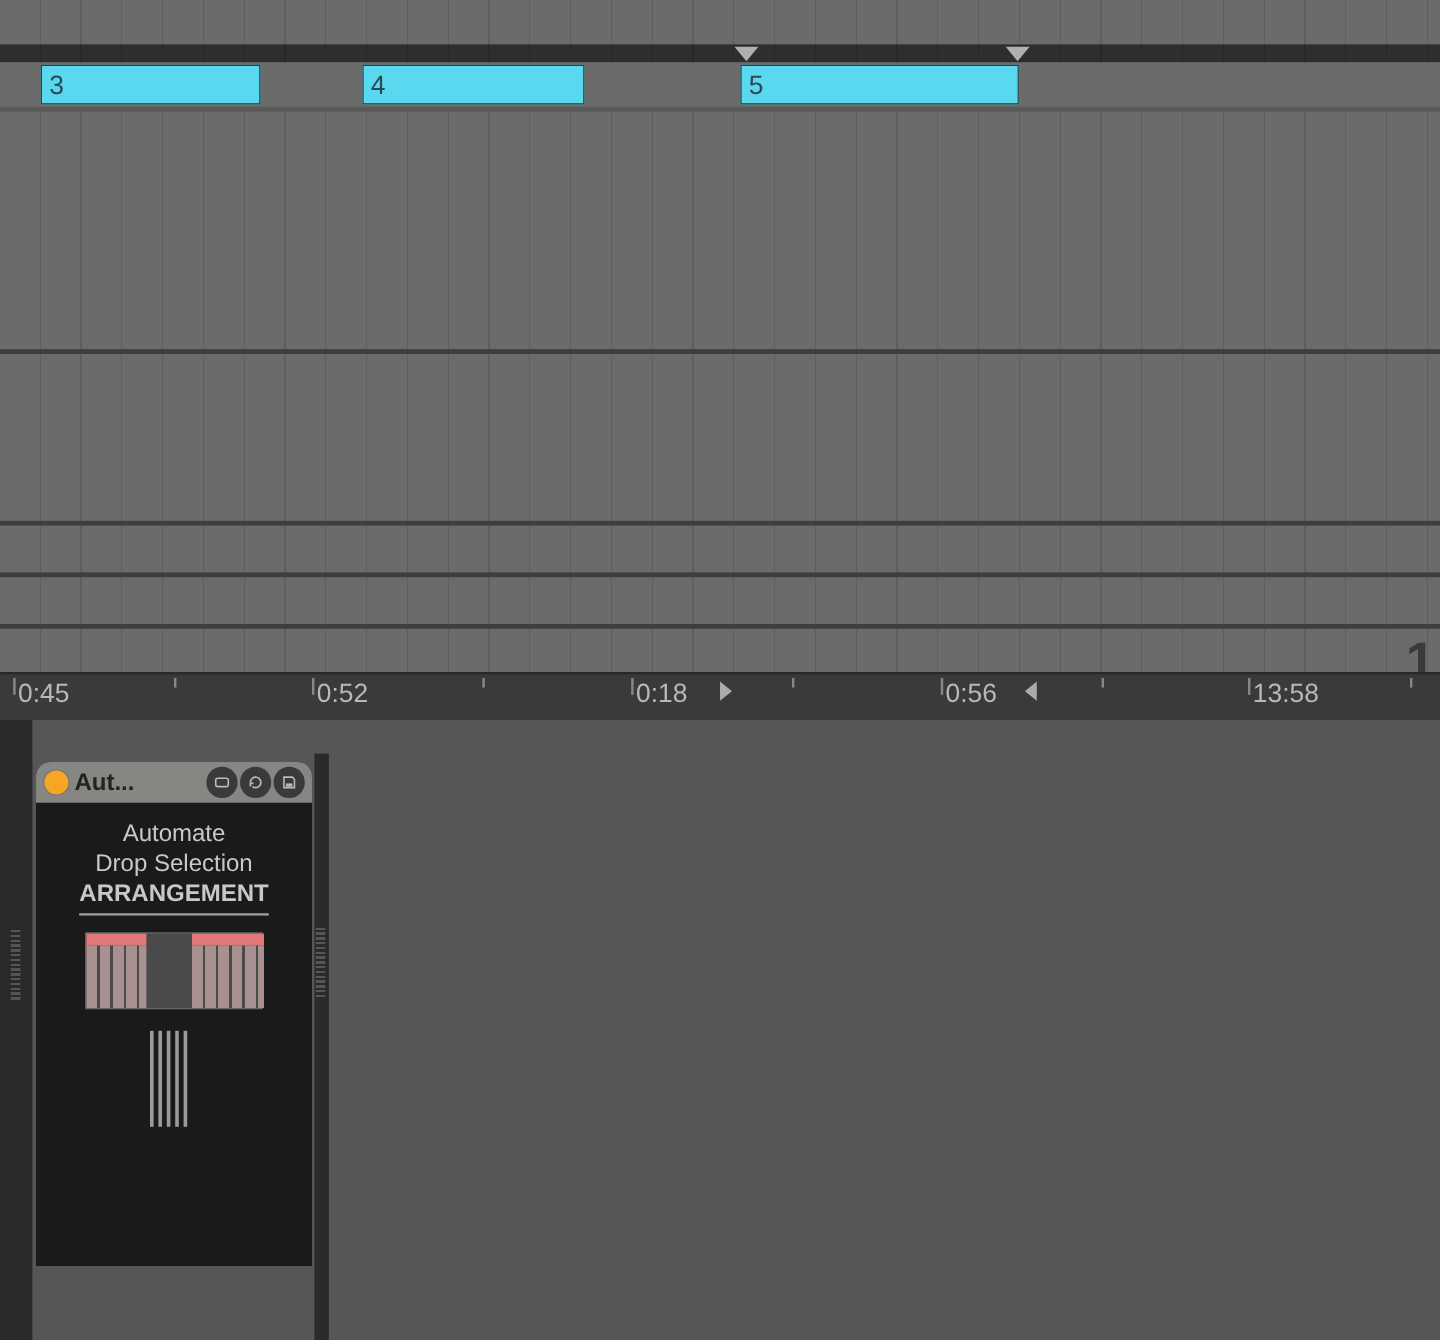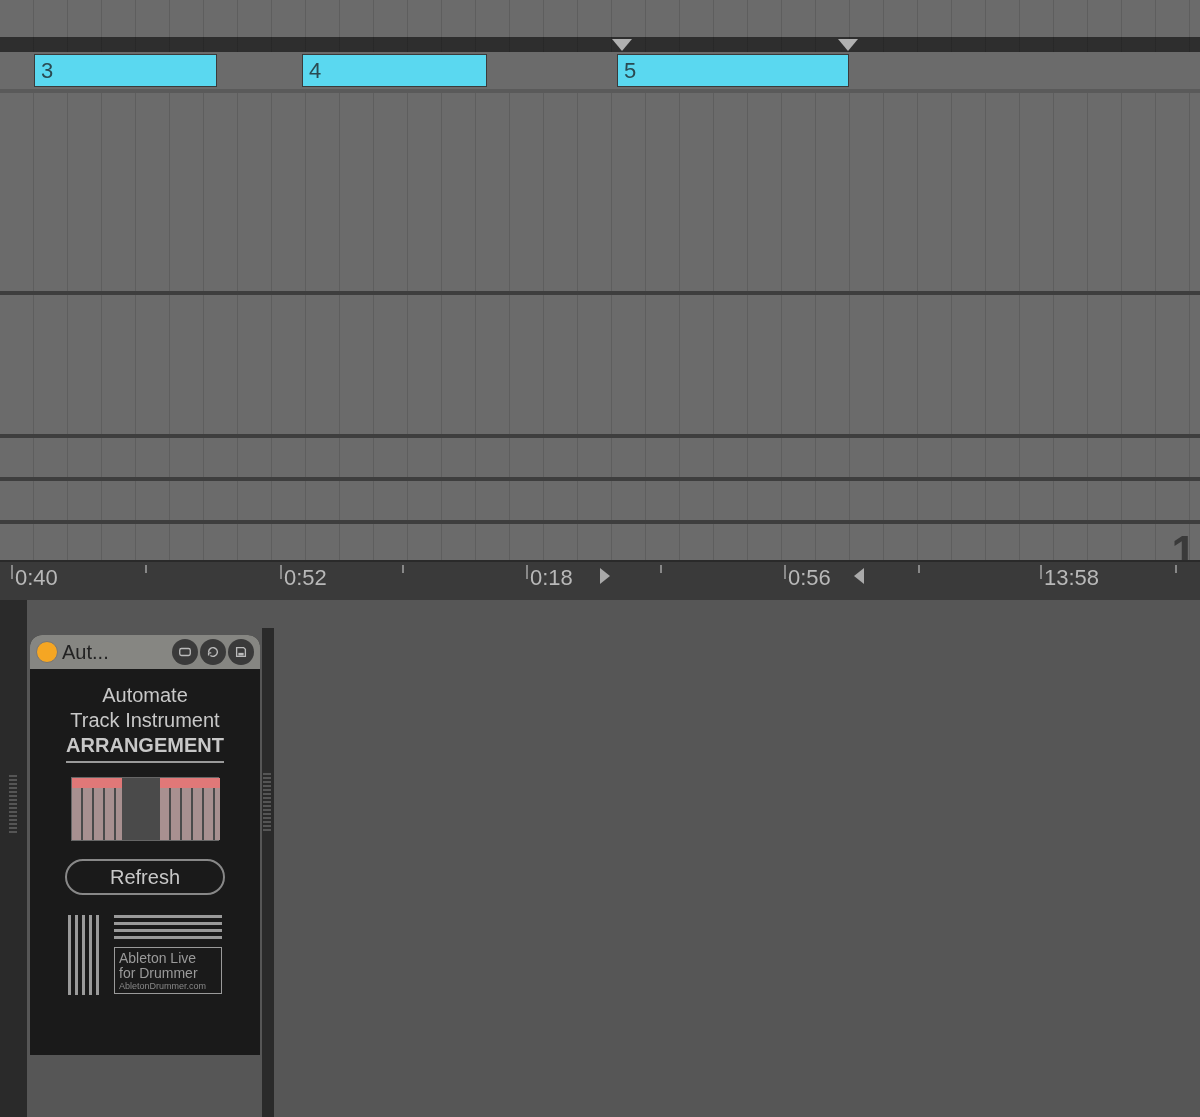--- a/index.html
+++ b/index.html
@@ -217,21 +217,21 @@
 .hdr-circle {
   width: 22px;
   height: 22px;
   border-radius: 50%;
   background: #f5a623;
   border: 1px solid #777;
 }
 .hdr-title {
   font-size: 20px;
   color: #222;
-  font-weight: 400;
+  font-weight: 700;
   flex:0 0 auto;
   text-align:center;
 }
 .hdr-icons {
   display:flex;
   gap:2px;
   margin-left:auto;
 }
 .hdr-btn {
   width: 26px;
@@ -368,23 +368,23 @@
 
   <div class="lane lane1"></div>
   <div class="lane lane2"></div>
   <div class="lane thin1"></div>
   <div class="lane thin2"></div>
   <div class="remain"></div>
 
   <div class="bigline">1</div>
 
   <div class="timeline">
-    <div class="tick" style="left:15px"><span>0:40</span></div>
+    <div class="tick" style="left:15px"><span>0:45</span></div>
     <div class="minitick" style="left:145px"></div>
-    <div class="tick" style="left:284px"><span>0:52</span></div>
+    <div class="tick" style="left:264px"><span>0:52</span></div>
     <div class="minitick" style="left:402px"></div>
     <div class="tick" style="left:530px"><span>0:18</span></div>
     <div class="arrow-r" style="left:600px"></div>
     <div class="minitick" style="left:660px"></div>
     <div class="tick" style="left:788px"><span>0:56</span></div>
     <div class="arrow-l" style="left:854px"></div>
     <div class="minitick" style="left:918px"></div>
     <div class="tick" style="left:1044px"><span>13:58</span></div>
     <div class="minitick" style="left:1175px"></div>
   </div>
@@ -417,47 +417,36 @@
         <div class="hdr-btn">
           <svg viewBox="0 0 16 16">
               <path d="M3 3h8l2 2v8H3z" fill="none" stroke="#bbb" stroke-width="1.5"></path>
               <rect x="5" y="9" width="6" height="3" fill="#bbb"></rect>
             </svg>
         </div>
       </div>
     </div>
     <div class="device-body">
       <div class="line">Automate</div>
-      <div class="line">Track Instrument</div>
+      <div class="line">Drop Selection</div>
       <div class="line arr">ARRANGEMENT</div>
 
       <div class="thumb">
         <div class="redclip" style="left:0;width:50px"></div>
         <div class="redclip" style="left:88px;width:60px"></div>
         <div class="bars" style="left:0;width:50px"></div>
         <div class="bars" style="left:88px;width:60px"></div>
       </div>
 
-      <div class="refresh-btn">
-        <span>Refresh</span>
-      </div>
 
       <div class="logo-area">
         <div class="logo-lines">
           <div></div>
             <div></div>
             <div></div>
             <div></div>
             <div></div>
         </div>
-        <div class="logo-text-block">
-          <div class="logo-hbars"></div>
-          <div class="logo-box">
-            <div>Ableton Live</div>
-            <div>for Drummer</div>
-            <div class="url">AbletonDrummer.com</div>
-          </div>
-        </div>
       </div>
     </div>
   </div>
 
 </div>
 
 </body></html>

